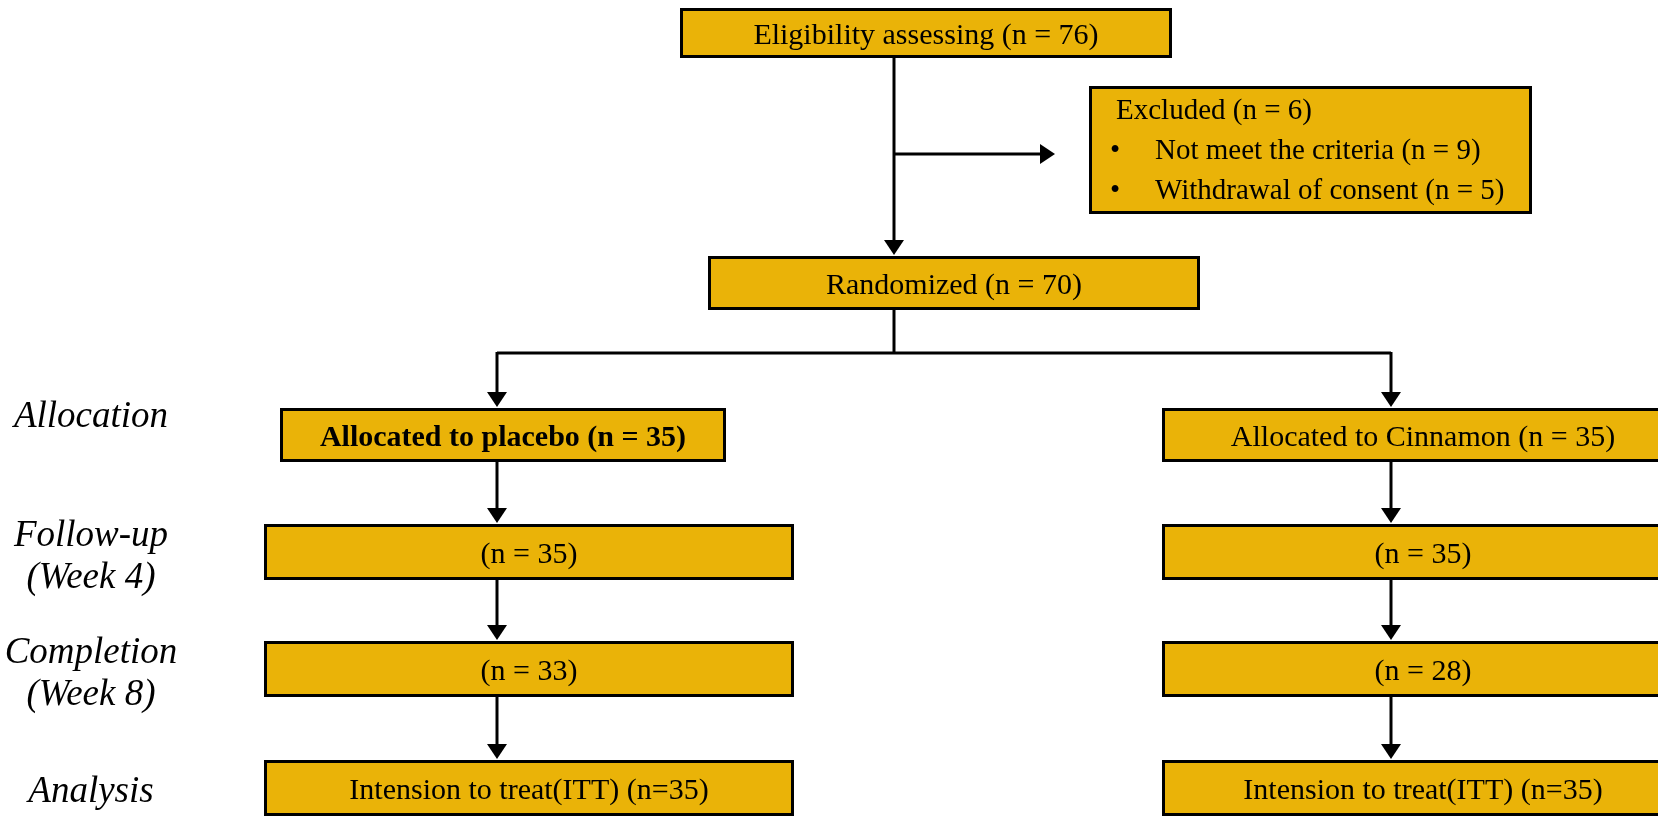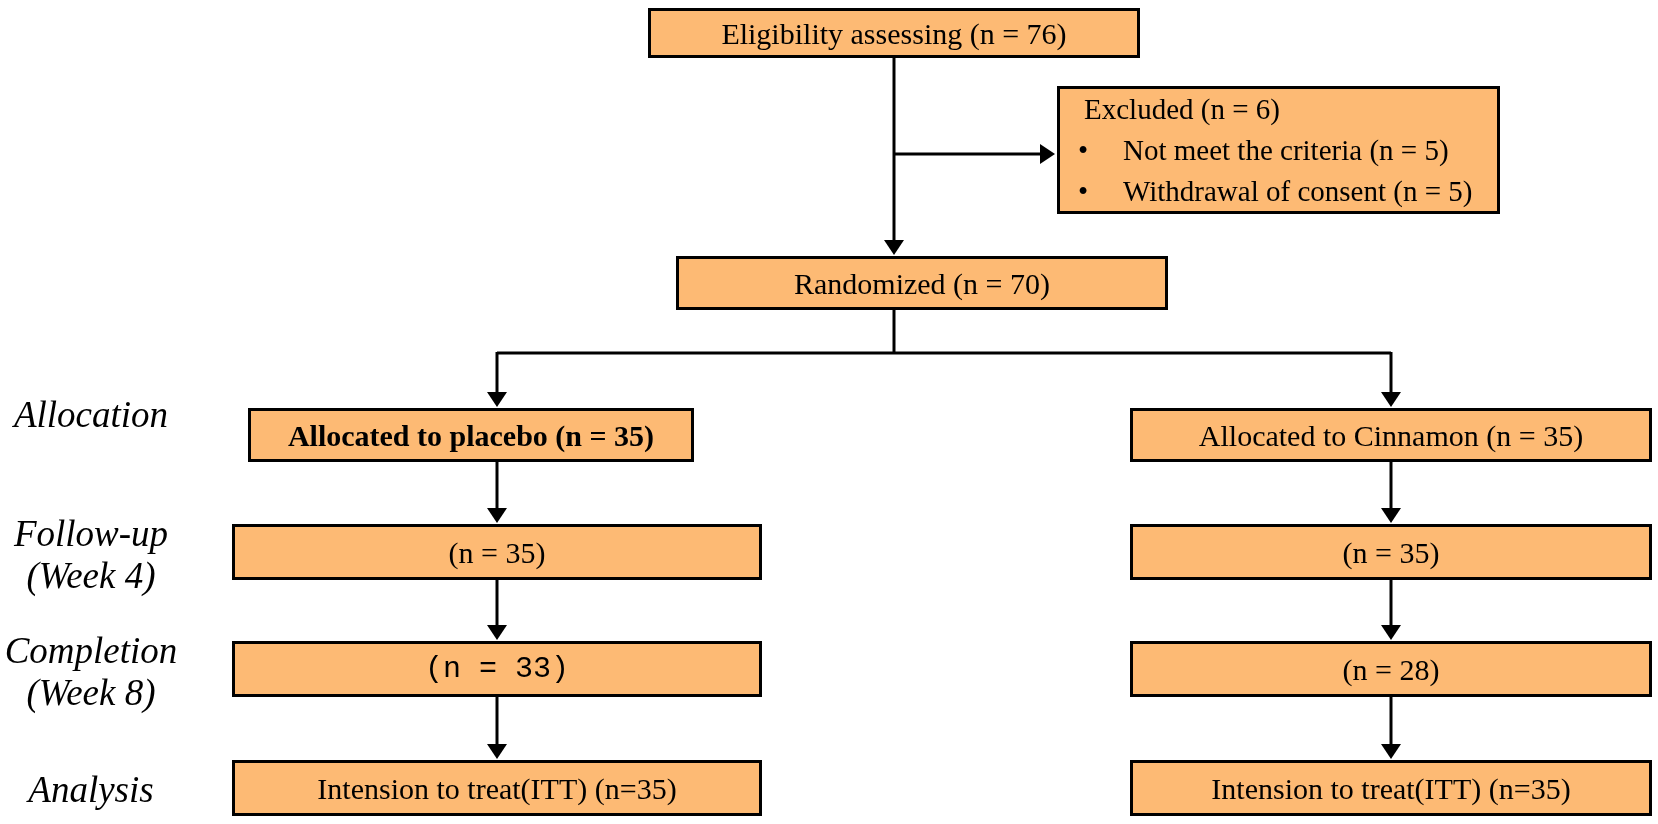--- a/index.html
+++ b/index.html
@@ -7,45 +7,46 @@
     position: relative;
     width: 1658px;
     height: 824px;
     background: #ffffff;
     font-family: "Liberation Serif", serif;
     color: #000000;
     overflow: hidden;
   }
   .box {
     position: absolute;
-    background: #fdba74;
+    background: #eab308;
     border: 3px solid #000000;
     box-sizing: border-box;
     display: flex;
     align-items: center;
     justify-content: center;
     font-size: 30px;
     white-space: nowrap;
     line-height: 1.1;
+    margin-left: 32px;
   }
   
   .box-eligibility { left: 648px; top: 8px;   width: 492px; height: 50px; }
   .box-randomized  { left: 676px; top: 256px; width: 492px; height: 54px; }
   .box-excluded    {
     left: 1057px; top: 86px; width: 443px; height: 128px;
-    flex-direction: column; align-items: stretch; justify-content: space-between;
+    flex-direction: column; align-items: stretch; justify-content: flex-start;
     font-size: 29px;
   }
   .excl-line { line-height: 40px; height: 40px; display: flex; align-items: center; }
   .excl-title { padding-left: 24px; }
   .excl-bullet { display: inline-block; padding-left: 18px; width: 45px; box-sizing: content-box; }
   
   .box-alloc-l  { left: 248px; top: 408px; width: 446px; height: 54px; font-weight: bold; }
   .box-fu-l     { left: 232px; top: 524px; width: 530px; height: 56px; }
-  .box-comp-l   { left: 232px; top: 641px; width: 530px; height: 56px; font-family: Liberation Mono, monospace; }
+  .box-comp-l   { left: 232px; top: 641px; width: 530px; height: 56px; }
   .box-anal-l   { left: 232px; top: 760px; width: 530px; height: 56px; }
   
   .box-alloc-r  { left: 1130px; top: 408px; width: 522px; height: 54px; }
   .box-fu-r     { left: 1130px; top: 524px; width: 522px; height: 56px; }
   .box-comp-r   { left: 1130px; top: 641px; width: 522px; height: 56px; }
   .box-anal-r   { left: 1130px; top: 760px; width: 522px; height: 56px; }
   
   .stage {
     position: absolute;
     left: 0;
@@ -121,21 +122,21 @@
       </g>
     </g>
   </svg>
 
   <div class="box box-eligibility">Eligibility assessing (n = 76)</div>
 
   <div class="box box-excluded">
     <div class="excl-line excl-title">Excluded (n = 6)</div>
     <div class="excl-line">
       <span class="excl-bullet">•</span>
-      <span>Not meet the criteria (n = 5)</span>
+      <span>Not meet the criteria (n = 9)</span>
     </div>
     <div class="excl-line">
       <span class="excl-bullet">•</span>
       <span>Withdrawal of consent (n = 5)</span>
     </div>
   </div>
 
   <div class="box box-randomized">Randomized (n = 70)</div>
 
   <div class="box box-alloc-l">Allocated to placebo (n = 35)</div>

